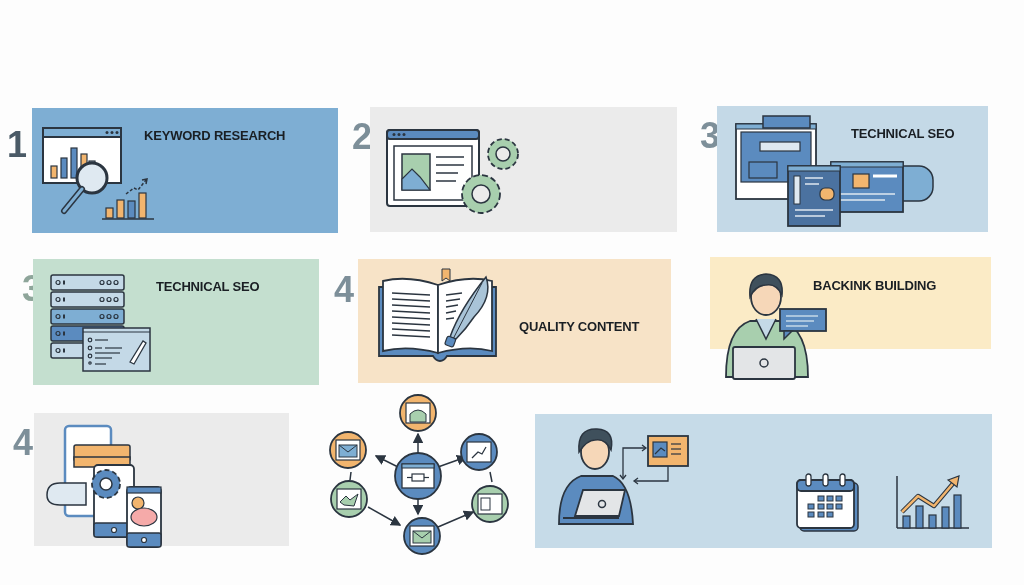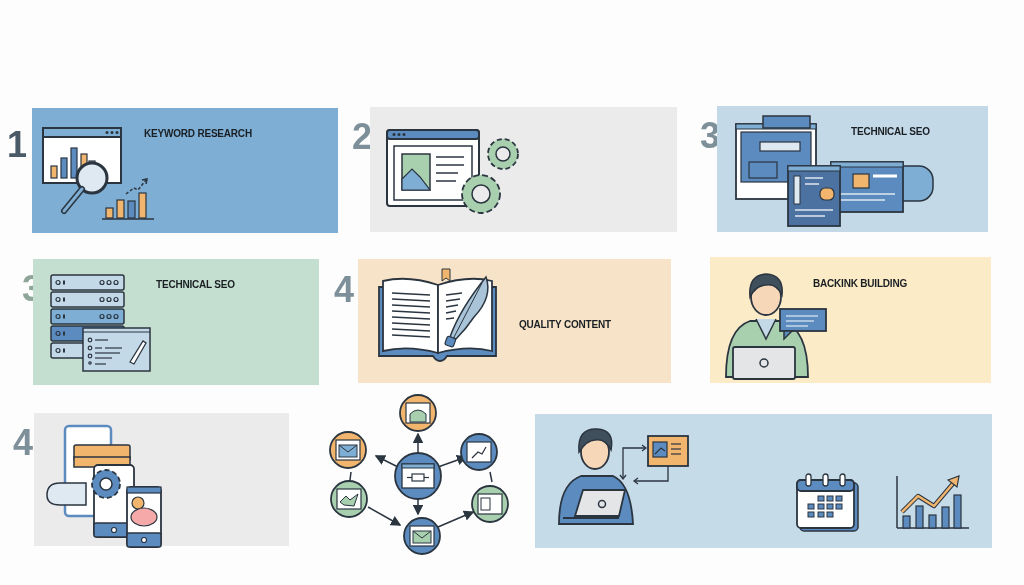--- a/index.html
+++ b/index.html
@@ -1,20 +1,20 @@
 <!DOCTYPE html>
 <html><head>
 <meta charset="utf-8">
 <style>
   * { box-sizing: border-box; margin: 0; padding: 0; }
   html, body { width: 1024px; height: 585px; background: #fdfdfd; overflow: hidden; }
   body { position: relative; font-family: "Liberation Sans", sans-serif; }
   .panel { position: absolute; }
   .num { position: absolute; font-family: "Liberation Sans", sans-serif; font-weight: 700; font-size: 36px; color: #7d8f99; line-height: 1; }
-  .title { position: absolute; font-family: "Liberation Sans", sans-serif; font-weight: 700; font-size: 10px; color: #1a1f24; letter-spacing: -0.2px; white-space: nowrap; }
+  .title { position: absolute; font-family: "Liberation Sans", sans-serif; font-weight: 700; font-size: 13px; color: #1a1f24; letter-spacing: -0.2px; white-space: nowrap; }
   .ico { position: absolute; }
   svg { display: block; overflow: visible; }
 </style>
 </head>
 <body>
 
 <div class="num" style="left:7px;top:127px;color:#4a5a66;">1</div>
 <div class="panel" style="left:32px;top:108px;width:306px;height:125px;background:#7eaed3;">
   <div class="title" style="left:112px;top:20px;">KEYWORD RESEARCH</div>
   <div class="ico" style="left:10px;top:10px;">
@@ -182,21 +182,21 @@
       </g>
       <path d="M64 0 L72 0 L72 12 L68 9 L64 12 Z" fill="#f2b56e" stroke="#2b3540" stroke-width="1"></path>
       <path d="M72 68 Q82 40 108 8 Q115 28 96 48 Q88 60 78 70 Z" fill="#a9c4d8" stroke="#2b3540" stroke-width="1.5"></path>
       <line x1="74" y1="72" x2="104" y2="14" stroke="#2b3540" stroke-width="1"></line>
       <rect x="68" y="68" width="9" height="9" rx="2" transform="rotate(20 72 72)" fill="#5b8bbf" stroke="#2b3540" stroke-width="1.2"></rect>
     </svg>
   </div>
 </div>
 
 <div class="num" style="left:717px;top:270px;color:#6f7c80;">5</div>
-<div class="panel" style="left:710px;top:257px;width:281px;height:126px;background:#fbebc6;">
+<div class="panel" style="left:710px;top:257px;width:281px;height:92px;background:#fbebc6;">
   <div class="title" style="left:103px;top:21px;">BACKINK BUILDING</div>
   <div class="ico" style="left:12px;top:10px;">
     <svg width="110" height="112" viewBox="0 0 110 112">
       <path d="M4 110 Q4 62 28 54 L60 54 Q86 62 86 110 Z" fill="#a8cfae" stroke="#2b3540" stroke-width="1.8"></path>
       <path d="M34 52 L44 72 L54 52" fill="#c4d9e7" stroke="#2b3540" stroke-width="1.5"></path>
       <ellipse cx="44" cy="30" rx="15" ry="18" fill="#f6d7b8" stroke="#2b3540" stroke-width="1.8"></ellipse>
       <path d="M28 30 Q26 8 44 7 Q62 8 60 28 Q54 16 44 18 Q34 18 28 30 Z" fill="#3f505c" stroke="#2b3540" stroke-width="1.5"></path>
       <rect x="58" y="42" width="46" height="22" fill="#5b8bbf" stroke="#2b3540" stroke-width="1.8"></rect>
       <path d="M62 64 L62 72 L70 64 Z" fill="#5b8bbf" stroke="#2b3540" stroke-width="1.5"></path>
       <line x1="64" y1="49" x2="96" y2="49" stroke="#c4d9e7" stroke-width="1.5"></line>

